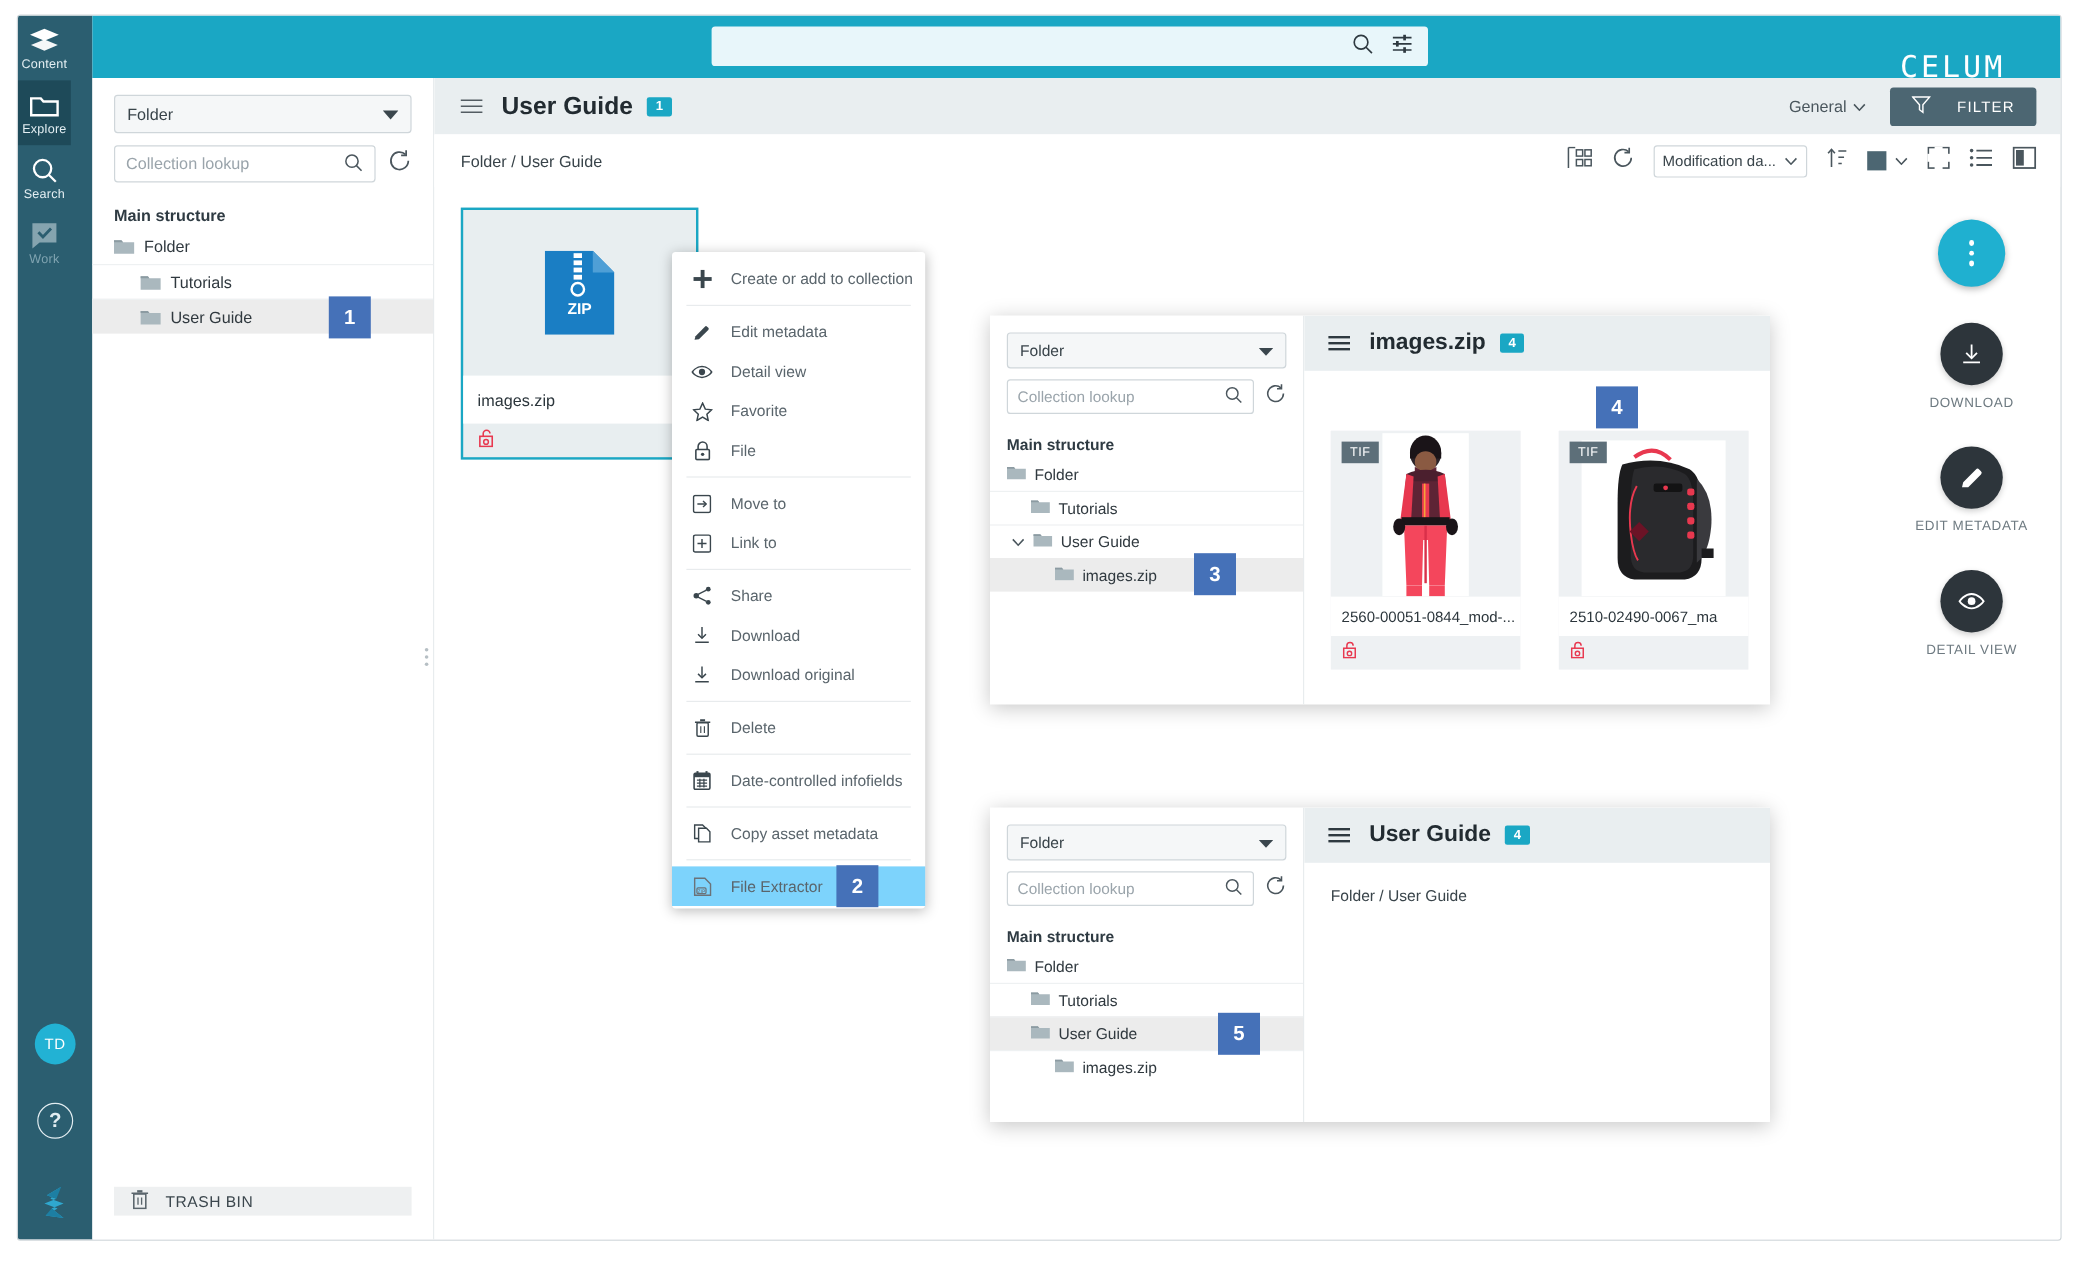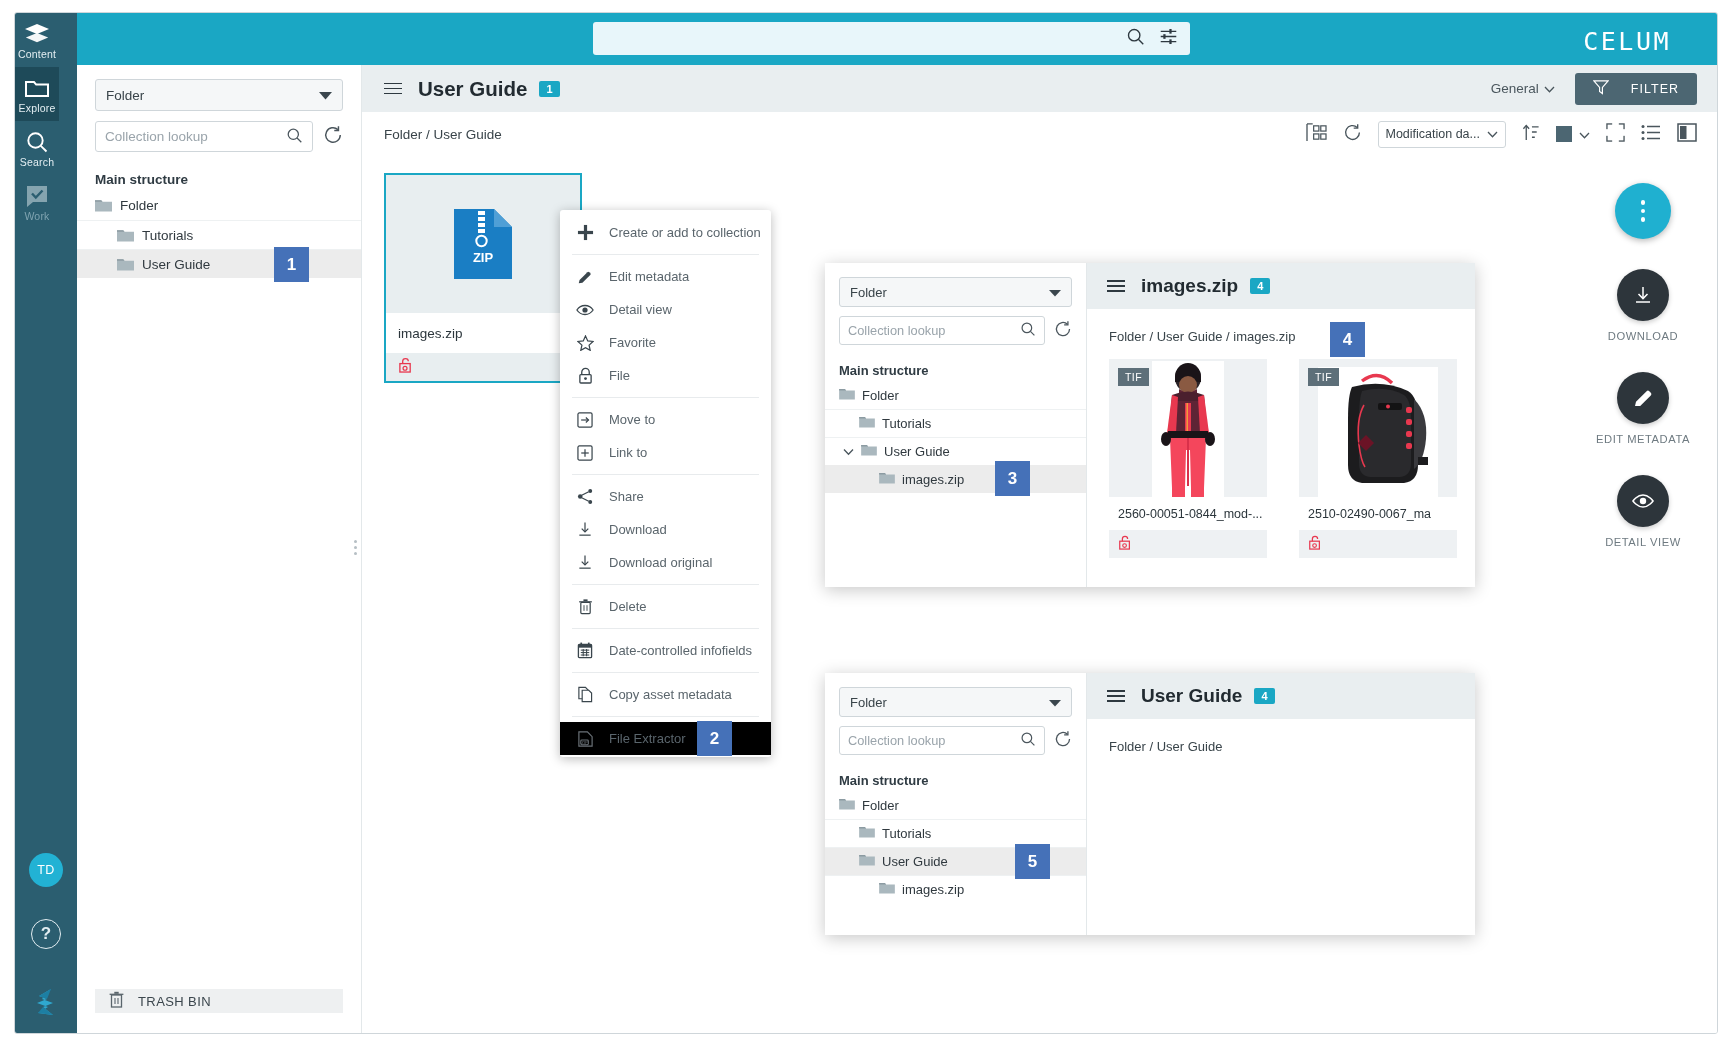--- a/index.html
+++ b/index.html
@@ -74,21 +74,21 @@
   }
   .topsearch {
     position: absolute; left: 516px; top: 9px;
     width: 597px; height: 33px;
     background: #e8f6fa;
     border-radius: 3px;
     display: flex; align-items: center; justify-content: flex-end;
     padding-right: 12px; gap: 14px;
   }
   .logo {
-    position: absolute; right: 46px; top: 14px;
+    position: absolute; right: 46px; top: 28px;
     color: #ffffff; font-size: 25px; letter-spacing: 2.5px;
     font-family: "DejaVu Sans Mono", monospace;
     font-weight: 400;
   }
 
   
   .leftpanel {
     position: absolute; left: 62px; top: 52px;
     width: 285px; bottom: 0;
     background: #ffffff;
@@ -198,21 +198,21 @@
     padding: 6px 0 2px 0;
     z-index: 40;
   }
   .ctx-item {
     height: 33px; display: flex; align-items: center;
     padding-left: 16px; gap: 15px;
     font-size: 13px; color: #5a656c; cursor: pointer;
     position: relative;
   }
   .ctx-item .ci { width: 18px; display:flex; justify-content:center; flex:0 0 auto; }
-  .ctx-item.hl { background: #000000; }
+  .ctx-item.hl { background: #7dd3fc; }
   .ctx-div { height: 1px; background: #e8ebed; margin: 5px 12px; }
 
   
   .subwin {
     position: absolute;
     background: #fff;
     box-shadow: 0 3px 16px rgba(0,0,0,.22);
     display: flex;
     overflow: hidden;
   }
@@ -867,21 +867,20 @@
     <div class="sw-right">
       <div class="sw-header">
         <div class="hamburger">
               <span></span>
               <span></span>
               <span></span>
             </div>
         <div class="sw-title">images.zip</div>
         <div class="count-badge">4</div>
       </div>
-      <div class="sw-crumb">Folder / User Guide / images.zip</div>
       <span class="step" style="left:243px; top:59px;">4</span>
 
       <div class="tile" style="left:22px;">
         <div class="tile-img">
           <div class="tif-tag">TIF</div>
           <svg width="72" height="136" viewBox="0 0 72 136" style="background:#fff">
             <ellipse cx="36" cy="17" rx="13" ry="14" fill="#2a2328"></ellipse>
             <path d="M23 16 a13 14 0 0 1 26 0 v5 h-26z" fill="#1a1418"></path>
             <ellipse cx="36" cy="24" rx="9" ry="9" fill="#8a5a42"></ellipse>
             <path d="M27 28 q9 7 18 0 v8 h-18z" fill="#5e2435"></path>

